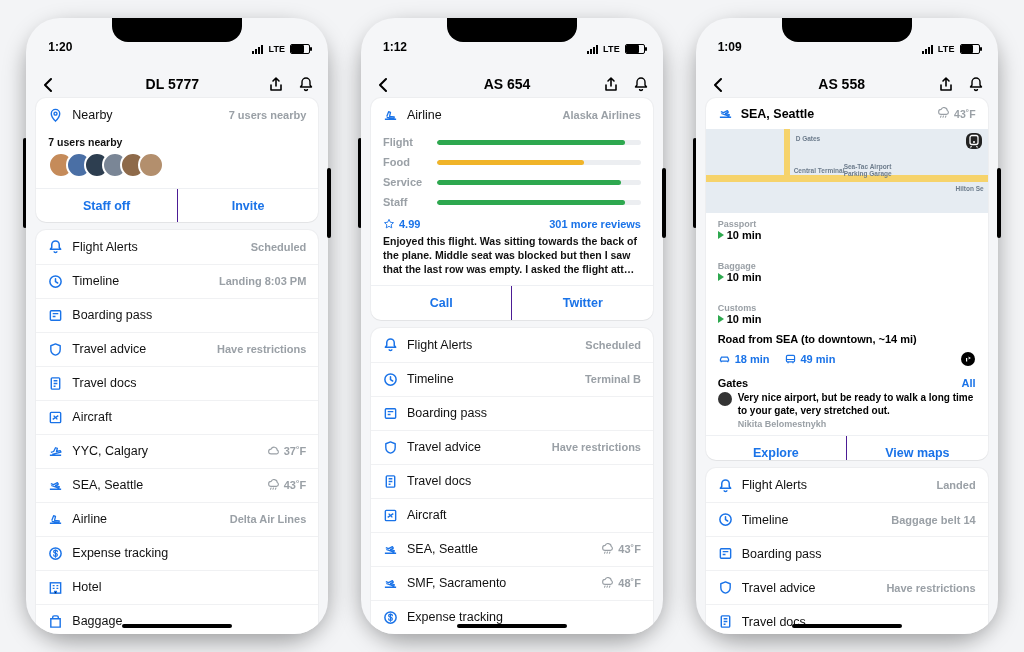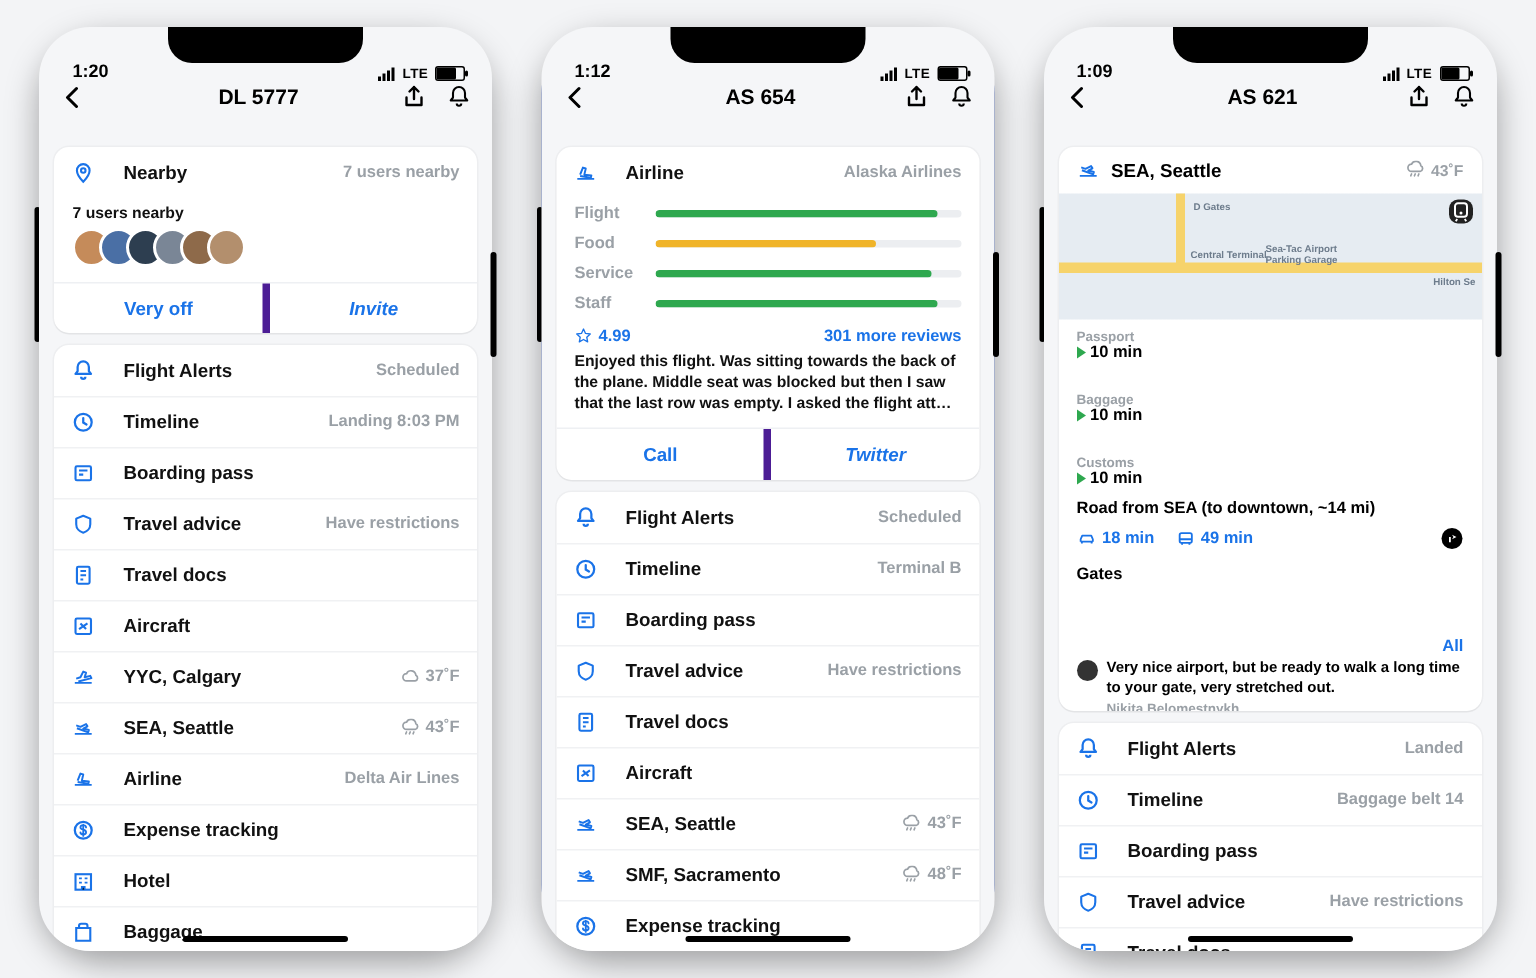--- a/index.html
+++ b/index.html
@@ -42,50 +42,50 @@
   .statusbar .right { display:flex; align-items:center; gap:5px; font-weight:600; }
   .sig { display:inline-flex; gap:1px; align-items:flex-end; }
   .sig i { width:2px; background:#000; display:block; }
   .sig i:nth-child(1){height:3px}.sig i:nth-child(2){height:5px}.sig i:nth-child(3){height:7px}.sig i:nth-child(4){height:9px}
   .lte { font-size:9px; font-weight:800; letter-spacing:0.2px; }
   .batt { width:20px; height:10px; border:1px solid #000; border-radius:2px; position:relative; }
   .batt::after { content:""; position:absolute; right:-3px; top:2px; width:2px; height:4px; background:#000; border-radius:1px; }
   .batt i { display:block; height:100%; width:70%; background:#000; border-radius:1px; }
 
   .navbar {
-    height:36px; display:flex; align-items:flex-start; justify-content:space-between;
+    height:36px; display:flex; align-items:flex-end; justify-content:space-between;
     padding:0 14px;
   }
   .navbar .title { font-size:14px; font-weight:800; padding-left:20px;}
   .navbar .actions { display:flex; gap:14px; align-items:center; }
   .icon { display:inline-flex; width:16px; height:16px; align-items:center; justify-content:center; }
   .icon svg { width:100%; height:100%; }
 
   .content { flex:1; overflow:hidden; padding:6px 10px 0; display:flex; flex-direction:column; gap:8px; }
 
   .card {
     background:#fff; border-radius:10px;
     box-shadow:0 1px 0 rgba(0,0,0,0.04), 0 0 0 1px rgba(0,0,0,0.03);
     overflow:hidden;
   }
   .row {
     display:flex; align-items:center; justify-content:space-between;
     padding:9px 12px; min-height:34px;
   }
   .row + .row { border-top:1px solid #f0f1f3; }
-  .row .left { display:flex; align-items:center; gap:19px; font-size:12.5px; font-weight:700; color:#111; }
+  .row .left { display:flex; align-items:center; gap:9px; font-size:12.5px; font-weight:400; color:#111; }
   .row .right { font-size:11px; font-weight:600; color:#9aa0a6; display:flex; align-items:center; gap:4px; }
   .row .ic { width:15px; height:15px; color:#1a73e8; display:flex; }
   .row .ic svg { width:100%; height:100%; }
 
   .actionbar { display:flex; border-top:1px solid #eef0f3; }
   .actionbar .btn {
     flex:1; text-align:center; padding:10px 0; font-size:12.5px; font-weight:700; color:#1a73e8;
   }
-  .actionbar .btn + .btn { border-left:5px solid #4c1d95;font-style:italic; }
+  .actionbar .btn + .btn { border-left:1px solid #4c1d95; }
 
   .avatars { display:flex; padding:4px 12px 10px; align-items:center; }
   .avatars .av {
     width:26px; height:26px; border-radius:50%; border:2px solid #fff;
     margin-left:-8px; background:#ccc;
     display:inline-block;
   }
   .avatars .av:first-child { margin-left:0; }
 
   .subhead { padding:4px 12px 0; font-size:10.5px; font-weight:700; color:#111; }
@@ -116,21 +116,21 @@
   .steps { display:flex; gap:20px; padding:6px 12px 4px;flex-direction:column; }
   .step .s-lbl { font-size:9px; color:#9aa0a6; font-weight:700; }
   .step .s-val { font-size:11px; font-weight:800; display:flex; align-items:center; gap:3px; }
   .tri { width:0; height:0; border-left:6px solid #2ea84f; border-top:4px solid transparent; border-bottom:4px solid transparent; }
 
   .roadline { padding:4px 12px; font-size:11px; font-weight:800; display:flex; justify-content:space-between; align-items:center; }
   .traveltimes { padding:2px 12px 6px; display:flex; gap:14px; font-size:11px; font-weight:800; color:#1a73e8; }
   .traveltimes span { display:flex; gap:4px; align-items:center; }
 
   .tipshead { padding:4px 12px 2px; display:flex; justify-content:space-between; font-size:11px; font-weight:800; }
-  .tipshead .all { color:#1a73e8; font-weight:700;margin-top:48px; }
+  .tipshead .all { color:#1a73e8; font-weight:700; }
   .tip { padding:0 12px 4px 12px; font-size:10px; font-weight:600; line-height:1.3; display:flex; gap:6px; }
   .tip .tav { width:14px; height:14px; border-radius:50%; background:#333; flex-shrink:0; margin-top:1px; }
   .tip .by { color:#9aa0a6; font-size:9px; font-weight:700; margin-top:2px; }
 
   .sec-head {
     display:flex; justify-content:space-between; align-items:center; padding:8px 12px;
   }
   .sec-head .left { display:flex; align-items:center; gap:8px; font-size:12.5px; font-weight:800; }
   .sec-head .ic { width:15px; height:15px; color:#1a73e8; }
   .sec-head .right { font-size:10.5px; color:#9aa0a6; font-weight:700; display:flex; gap:4px; align-items:center;}
@@ -281,21 +281,21 @@
       <div class="subhead">7 users nearby</div>
       <div class="avatars">
         <span class="av" style="background:#c58b5a"></span>
               <span class="av" style="background:#4a6fa5"></span>
               <span class="av" style="background:#2d3e50"></span>
               <span class="av" style="background:#7a8696"></span>
               <span class="av" style="background:#8e6a4a"></span>
               <span class="av" style="background:#b38f6d"></span>
       </div>
       <div class="actionbar">
-        <div class="btn">Very off</div>
+        <div class="btn">Staff off</div>
         <div class="btn">Invite</div>
       </div>
     </div>
     <div class="card">
 
       <div class="row">
         <span class="left">
           <span class="ic">
                   <svg viewBox="0 0 16 16">
                     <use href="#i-bell"></use>
@@ -726,21 +726,21 @@
               <i></i>
             </span>
     </span>
   </div>
       <div class="navbar">
     <span class="icon" style="color:#000">
             <svg viewBox="0 0 16 16">
               <use href="#i-back"></use>
             </svg>
           </span>
-    <span class="title">AS 621</span>
+    <span class="title">AS 558</span>
     <span class="actions">
       <span class="icon" style="color:#000">
               <svg viewBox="0 0 16 16">
                 <use href="#i-share"></use>
               </svg>
             </span>
       <span class="icon" style="color:#000">
               <svg viewBox="0 0 16 16">
                 <use href="#i-bell-o"></use>
               </svg>

